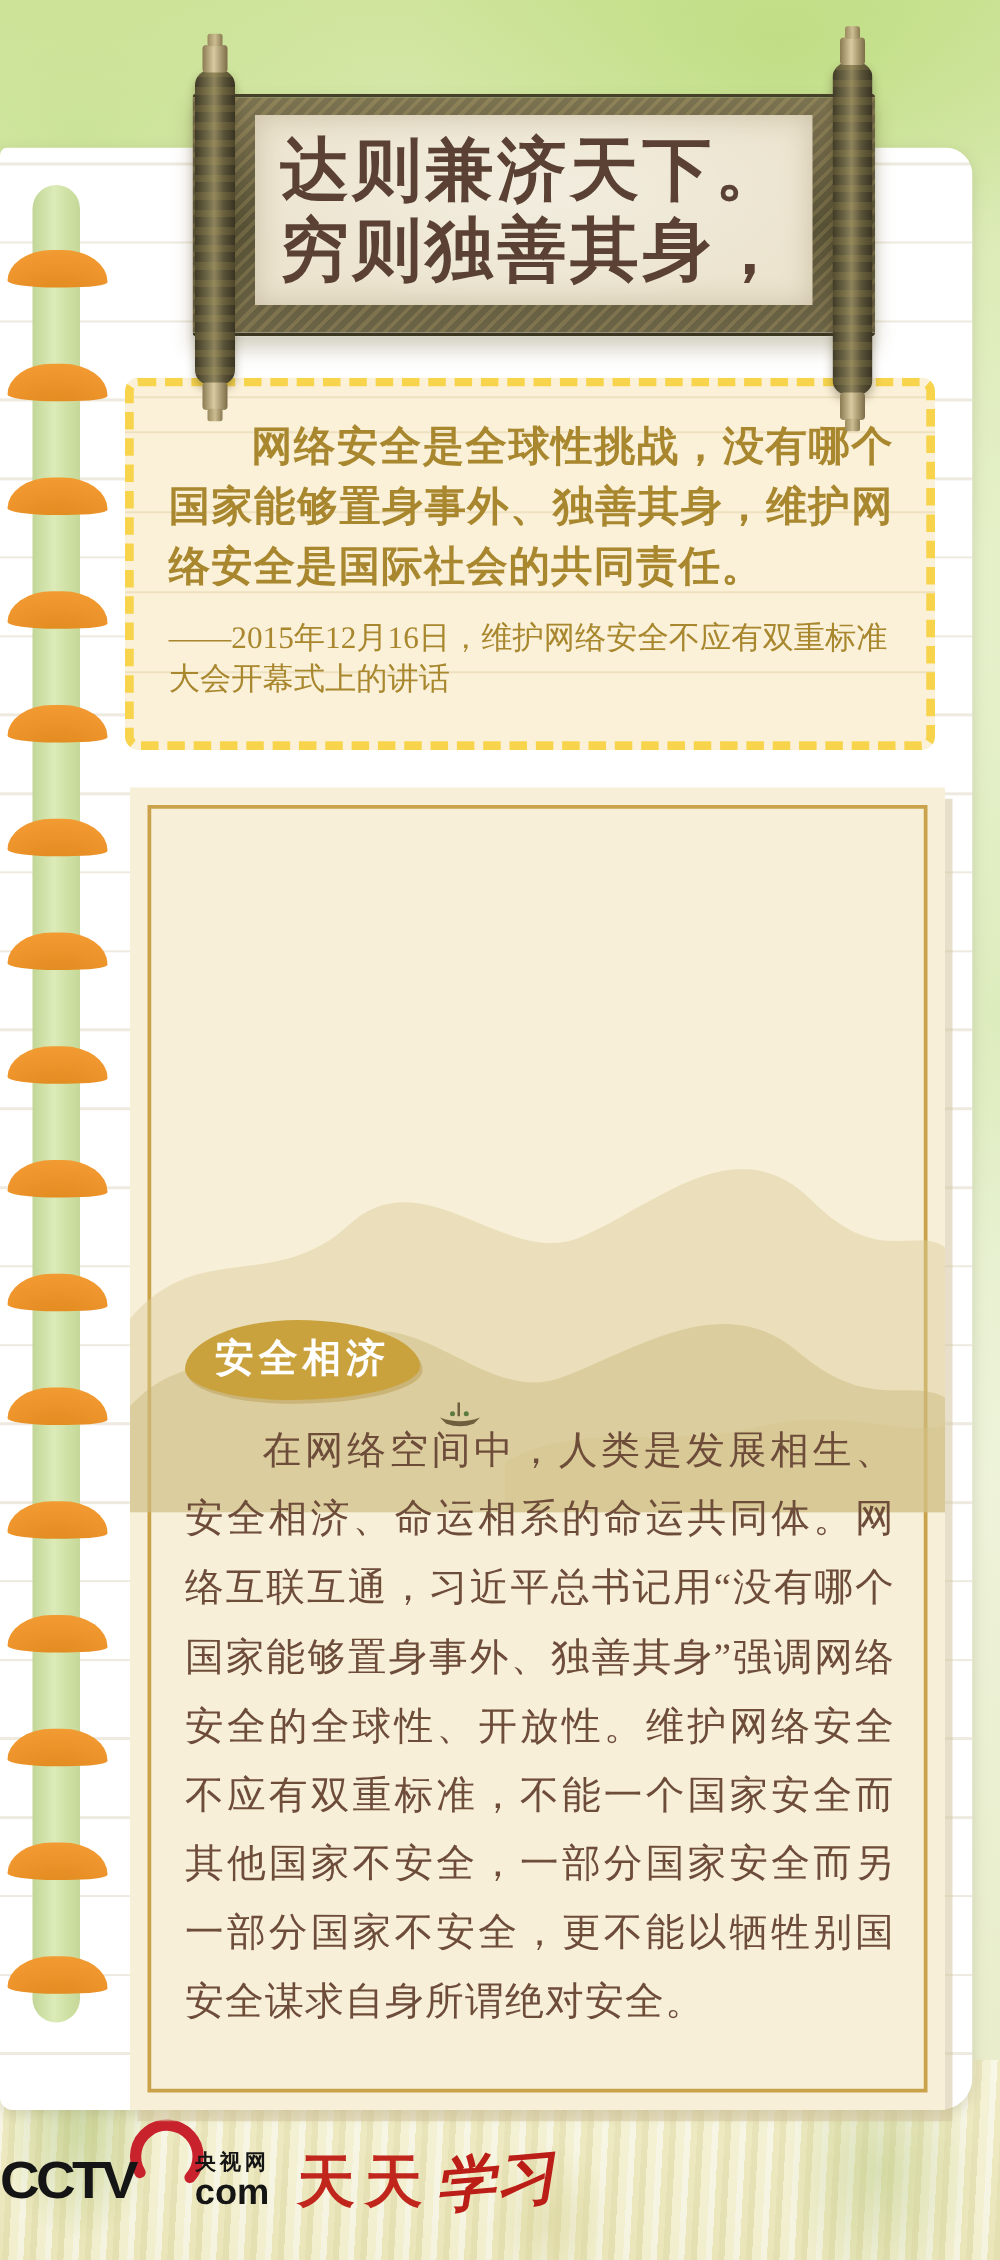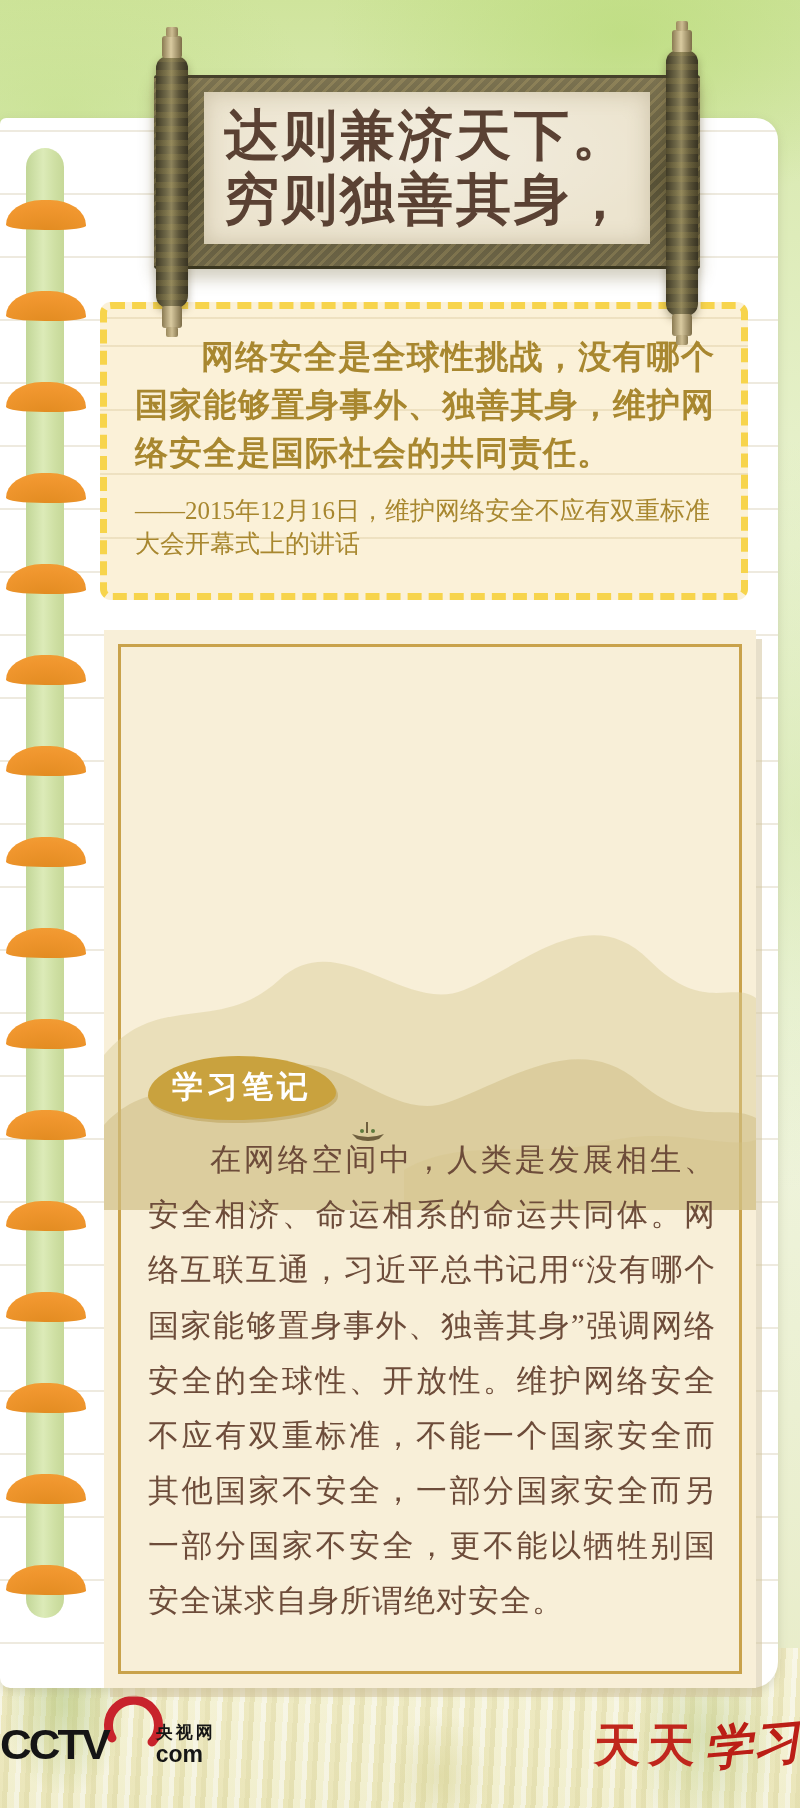--- a/index.html
+++ b/index.html
@@ -128,31 +128,31 @@
     position:absolute;left:44px;right:40px;z-index:2;margin:0;
     color:#6d4c3a;font-size:31px;line-height:1.78;letter-spacing:1px;
     text-align:justify;text-indent:2em;
     font-family:"Liberation Serif",serif;
   }
   .card-text-1{top:122px;}
   .card-text-2{top:502px;}
   
   .footer{
     position:absolute;left:0;top:1702px;width:800px;height:86px;z-index:2;
-    display:flex;align-items:center;justify-content:space-between;gap:22px;
+    display:flex;align-items:center;justify-content:flex-start;gap:22px;
   }
   .cctv-logo{display:flex;align-items:center;}
   .cctv-word{
     font-weight:bold;font-size:44px;color:#151515;letter-spacing:-3px;
     font-family:"Liberation Sans",sans-serif;transform:scaleY(.95);
   }
   .swoosh{margin:-26px -16px 18px -8px;}
   .cctv-stack{display:flex;flex-direction:column;align-items:flex-start;line-height:1;}
   .cctv-cn{font-size:17px;letter-spacing:3px;color:#151515;font-weight:bold;}
-  .cctv-com{font-size:23px;color:#151515;font-weight:bold;margin-top:2px;letter-spacing:0;}
+  .cctv-com{font-size:29px;color:#151515;font-weight:bold;margin-top:2px;letter-spacing:0;}
   .brand{display:flex;align-items:baseline;}
   .brand-1{
     font-size:46px;font-weight:bold;color:#c0261c;letter-spacing:8px;
     font-family:"Liberation Serif",serif;
   }
   .brand-2{
     font-size:48px;font-weight:bold;font-style:italic;color:#bb1e16;
     transform:rotate(-5deg);display:inline-block;margin-left:2px;
     font-family:"Liberation Serif",serif;
   }
@@ -220,21 +220,21 @@
       <path d="M300,340 C360,305 430,330 500,312 C570,295 620,320 652,310 L652,380 L300,380 Z" fill="#d4c488" opacity="0.35"></path>
       <g transform="translate(248,296)">
         <path d="M0,8 Q16,14 32,8 L27,13 Q16,17 5,13 Z" fill="#6f5f3e"></path>
         <rect x="14" y="-4" width="2" height="11" fill="#6f5f3e"></rect>
         <circle cx="10" cy="5" r="2" fill="#5d7a3e"></circle>
         <circle cx="21" cy="5" r="2" fill="#5d7a3e"></circle>
       </g>
     </svg>
 
 
-    <span class="blob blob-2">学习笔记</span>
+    <span class="blob blob-2">安全相济</span>
     <p class="card-text card-text-2">在网络空间中，人类是发展相生、安全相济、命运相系的命运共同体。网络互联互通，习近平总书记用“没有哪个国家能够置身事外、独善其身”强调网络安全的全球性、开放性。维护网络安全不应有双重标准，不能一个国家安全而其他国家不安全，一部分国家安全而另一部分国家不安全，更不能以牺牲别国安全谋求自身所谓绝对安全。</p>
   </div>
 
   <div class="footer">
     <div class="cctv-logo">
       <span class="cctv-word">CCTV</span>
       <svg class="swoosh" width="72" height="62" viewBox="0 0 72 62">
         <path d="M12,46 A 25,25 0 1 1 52,50" stroke="#c8232c" stroke-width="9" fill="none" stroke-linecap="round"></path>
       </svg>
       <span class="cctv-stack">

